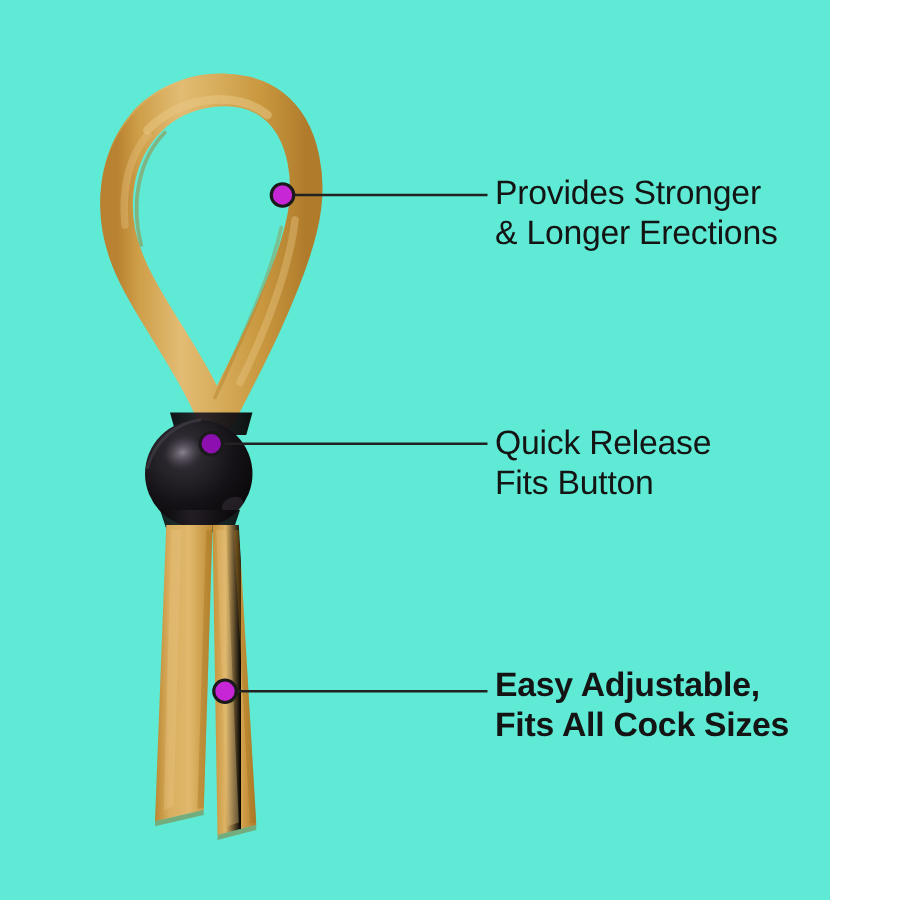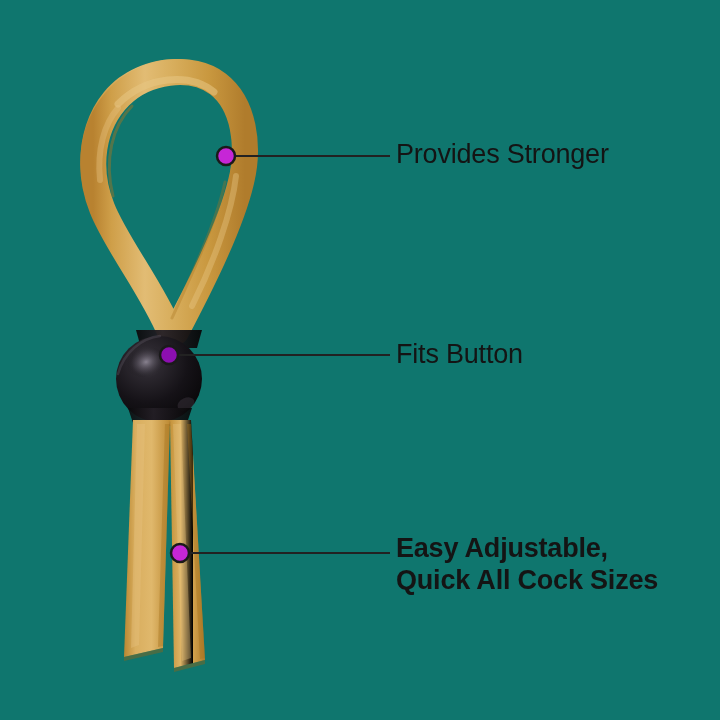--- a/index.html
+++ b/index.html
@@ -9,23 +9,23 @@
     background: #ffffff;
   }
   body {
     width: 720px;
     height: 720px;
     font-family: "Liberation Sans", sans-serif;
     overflow: hidden;
   }
   #stage {
     position: relative;
-    width: 720px;
+    width: 664px;
     height: 720px;
-    background: #0f766e;
+    background: #5eead4;
   }
   #product-svg {
     position: absolute;
     left: 0;
     top: 0;
     width: 720px;
     height: 720px;
   }
   .callout-text {
     position: absolute;
@@ -186,24 +186,26 @@
 
     <g>
       <circle cx="226" cy="156" r="9" fill="#c626d6" stroke="#1a1a1a" stroke-width="2.5"></circle>
       <circle cx="169" cy="355" r="9" fill="#8c0fb0" stroke="#1a1a1a" stroke-width="2.5"></circle>
       <circle cx="180" cy="553" r="9" fill="#c626d6" stroke="#1a1a1a" stroke-width="2.5"></circle>
     </g>
   </svg>
 
   <div class="callout-text" id="callout-text-1">
     <span class="line">Provides Stronger</span>
+    <span class="line">&amp; Longer Erections</span>
   </div>
 
   <div class="callout-text" id="callout-text-2">
+    <span class="line">Quick Release</span>
     <span class="line">Fits Button</span>
   </div>
 
   <div class="callout-text" id="callout-text-3">
     <span class="line">Easy Adjustable,</span>
-    <span class="line">Quick All Cock Sizes</span>
+    <span class="line">Fits All Cock Sizes</span>
   </div>
 
 </div>
 
 </body></html>

